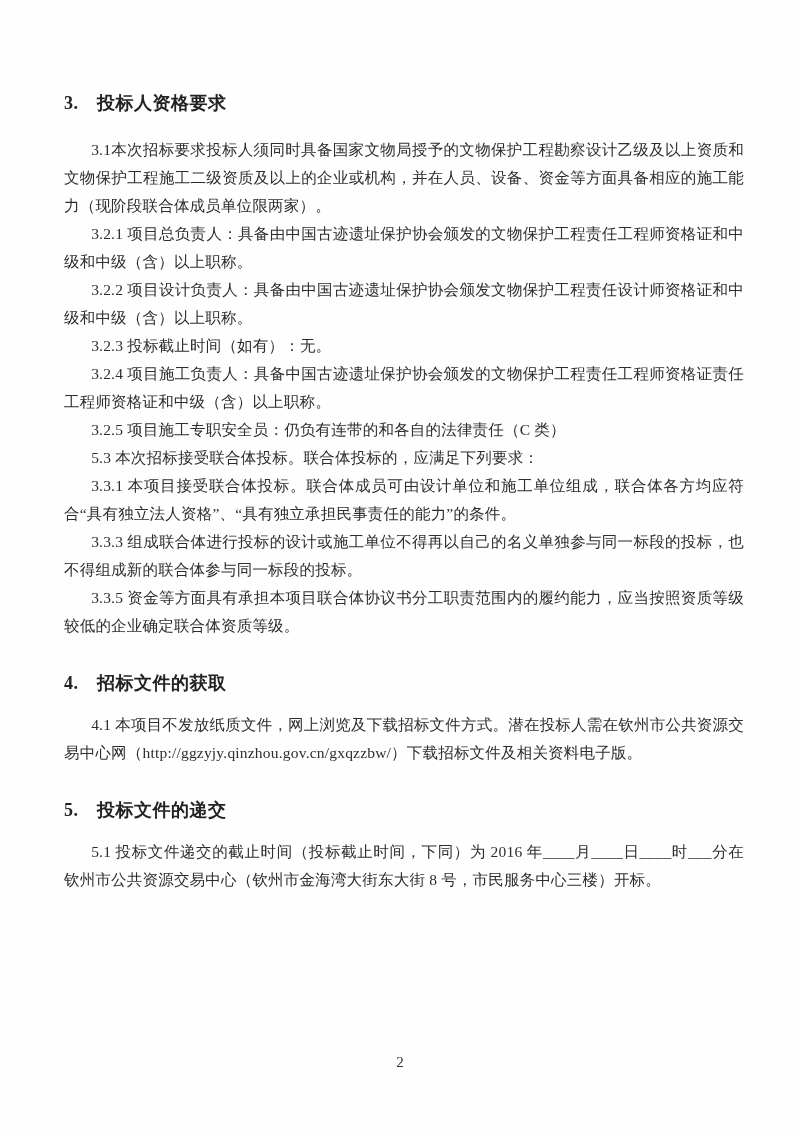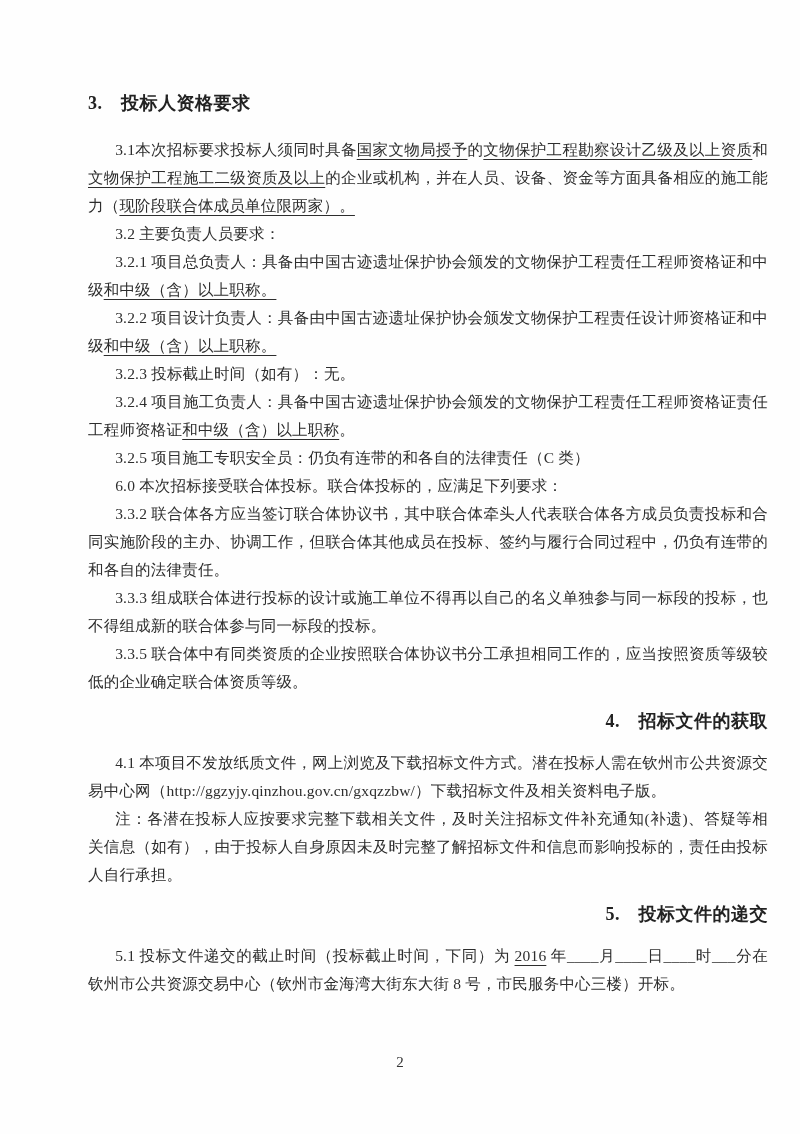--- a/index.html
+++ b/index.html
@@ -11,48 +11,46 @@
     position: relative;
     width: 800px;
     height: 1134px;
     background: #fefefe;
     font-family: "Liberation Serif", "DejaVu Serif", serif;
     color: #2d2d2d;
     overflow: hidden;
   }
   .content {
     position: absolute;
-    left: 88px;
+    left: 64px;
     top: 88px;
     width: 680px;
   }
   h2.sec {
     font-size: 18px;
     font-weight: bold;
     color: #222222;
     margin: 0 0 18px 0;
     line-height: 30px;
     letter-spacing: 0.5px;
   }
   h2.sec.mid {
-    margin-top: 10px;
+    margin-top: 28px;
     margin-bottom: 13px;
-    text-align: right;
   }
   p.cl {
     margin: 0;
     text-indent: 1.75em;
     line-height: 28px;
     font-size: 15.5px;
     text-align: justify;
     color: #2d2d2d;
     letter-spacing: 0.2px;
   }
   .u {
-    text-decoration: underline;
     text-underline-offset: 4px;
     text-decoration-thickness: 1px;
   }
   .pagenum {
     position: absolute;
     top: 1054px;
     left: 0;
     width: 100%;
     text-align: center;
     font-size: 15px;
@@ -62,47 +60,45 @@
 </head>
 <body>
 
 <div class="page">
   <div class="content">
 
     <h2 class="sec">3.　投标人资格要求</h2>
 
     <p class="cl"><span>3.1本次招标要求投标人须同时具备</span><span class="u">国家文物局授予</span><span>的</span><span class="u">文物保护工程勘察设计乙级及以上资质</span><span>和</span><span class="u">文物保护工程施工二级资质及以上</span><span>的企业或机构，并在人员、设备、资金等方面具备相应的施工能力（</span><span class="u">现阶段联合体成员单位限两家）。</span></p>
 
-    <p class="cl">3.2 主要负责人员要求：</p>
 
     <p class="cl"><span>3.2.1 项目总负责人：具备由中国古迹遗址保护协会颁发的文物保护工程责任工程师资格证和中级</span><span class="u">和中级（含）以上职称。</span></p>
 
     <p class="cl"><span>3.2.2 项目设计负责人：具备由中国古迹遗址保护协会颁发文物保护工程责任设计师资格证和中级</span><span class="u">和中级（含）以上职称。</span></p>
 
     <p class="cl">3.2.3 投标截止时间（如有）：无。</p>
 
     <p class="cl"><span>3.2.4 项目施工负责人：具备中国古迹遗址保护协会颁发的文物保护工程责任工程师资格证责任工程师资格证</span><span class="u">和中级（含）以上职称</span><span>。</span></p>
 
     <p class="cl">3.2.5 项目施工专职安全员：仍负有连带的和各自的法律责任（C 类）</p>
 
-    <p class="cl">6.0 本次招标接受联合体投标。联合体投标的，应满足下列要求：</p>
+    <p class="cl">5.3 本次招标接受联合体投标。联合体投标的，应满足下列要求：</p>
 
+    <p class="cl">3.3.1 本项目接受联合体投标。联合体成员可由设计单位和施工单位组成，联合体各方均应符合“具有独立法人资格”、“具有独立承担民事责任的能力”的条件。</p>
 
-    <p class="cl">3.3.2 联合体各方应当签订联合体协议书，其中联合体牵头人代表联合体各方成员负责投标和合同实施阶段的主办、协调工作，但联合体其他成员在投标、签约与履行合同过程中，仍负有连带的和各自的法律责任。</p>
 
     <p class="cl">3.3.3 组成联合体进行投标的设计或施工单位不得再以自己的名义单独参与同一标段的投标，也不得组成新的联合体参与同一标段的投标。</p>
 
 
-    <p class="cl">3.3.5 联合体中有同类资质的企业按照联合体协议书分工承担相同工作的，应当按照资质等级较低的企业确定联合体资质等级。</p>
+    <p class="cl">3.3.5 资金等方面具有承担本项目联合体协议书分工职责范围内的履约能力，应当按照资质等级较低的企业确定联合体资质等级。</p>
 
     <h2 class="sec mid">4.　招标文件的获取</h2>
 
     <p class="cl">4.1 本项目不发放纸质文件，网上浏览及下载招标文件方式。潜在投标人需在钦州市公共资源交易中心网（http://ggzyjy.qinzhou.gov.cn/gxqzzbw/）下载招标文件及相关资料电子版。</p>
 
-    <p class="cl">注：各潜在投标人应按要求完整下载相关文件，及时关注招标文件补充通知(补遗)、答疑等相关信息（如有），由于投标人自身原因未及时完整了解招标文件和信息而影响投标的，责任由投标人自行承担。</p>
 
     <h2 class="sec mid">5.　投标文件的递交</h2>
 
     <p class="cl"><span>5.1 投标文件递交的截止时间（投标截止时间，下同）为 </span><span class="u">2016</span><span> 年</span><span>____</span><span>月</span><span>____</span><span>日</span><span>____</span><span>时</span><span>___</span><span>分在钦州市公共资源交易中心（钦州市金海湾大街东大街 8 号，市民服务中心三楼）开标。</span></p>
 
   </div>
 
   <div class="pagenum">2</div>
 </div>
 

